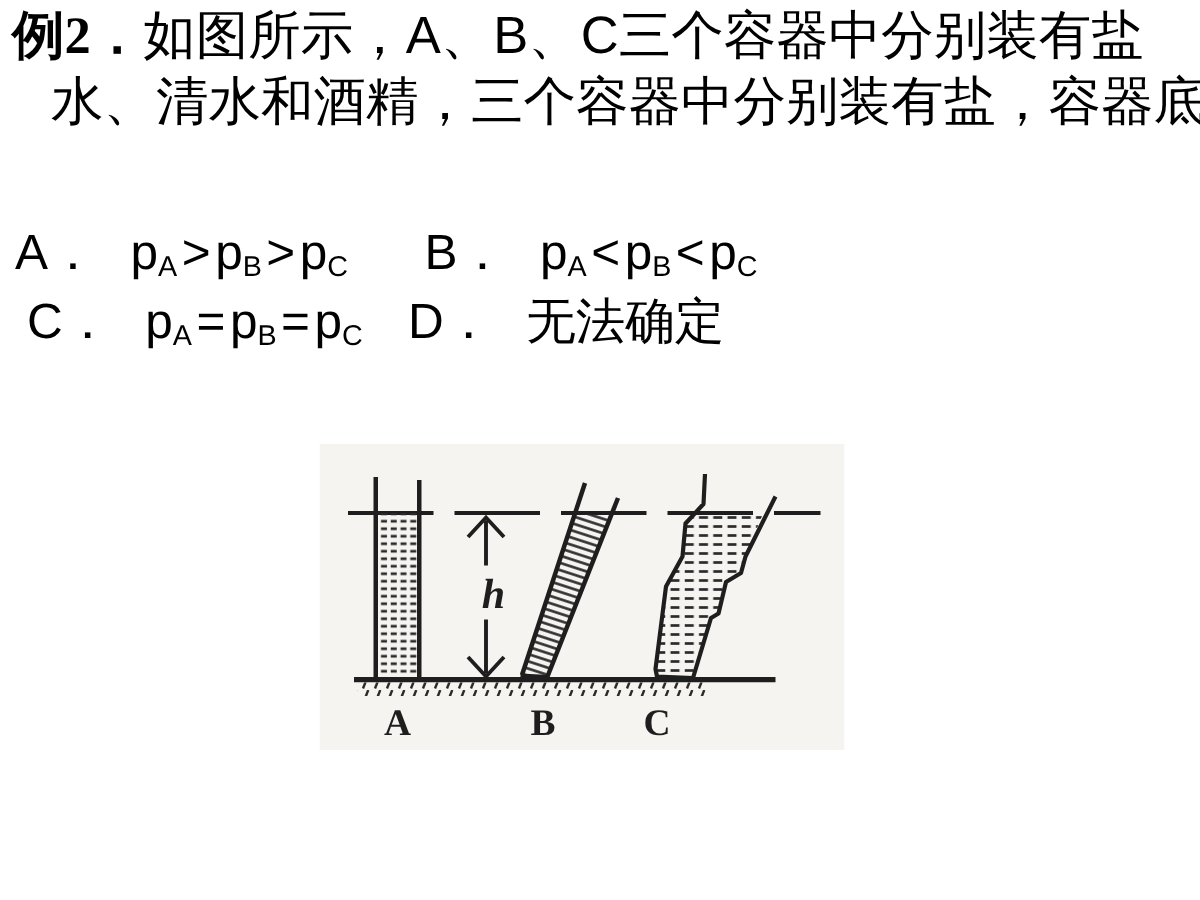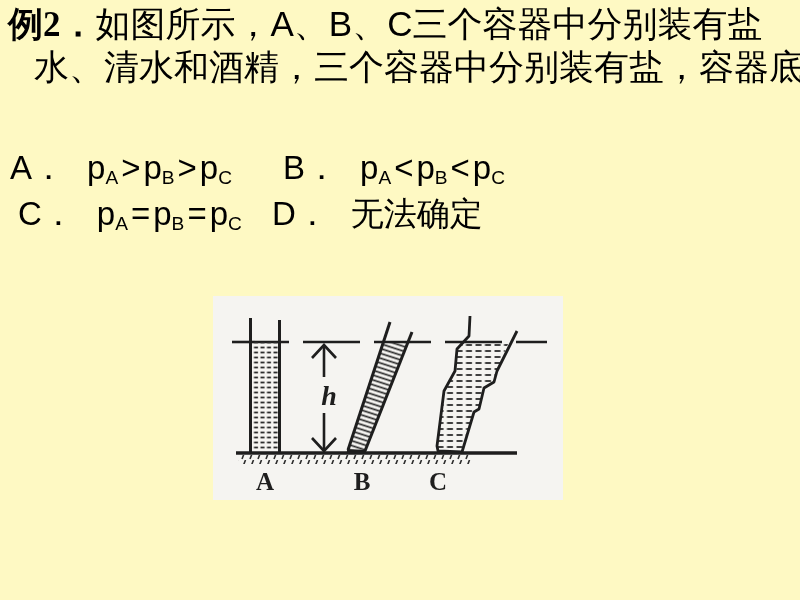--- a/index.html
+++ b/index.html
@@ -1,17 +1,17 @@
 <!DOCTYPE html>
 <html><head>
 <meta charset="utf-8">
 <style>
   html,body{margin:0;padding:0;background:#888;}
   .slide{
-    position:relative;width:800px;height:600px;background:#fef9c3;overflow:hidden;
+    position:relative;width:800px;height:600px;background:#ffffff;overflow:hidden;
     font-family:"Liberation Serif","DejaVu Serif",serif;color:#000;
   }
   .tline{position:absolute;white-space:nowrap;font-size:35px;line-height:1.15;}
   .bold{font-weight:bold;}
   .latin{font-family:"Liberation Sans","DejaVu Sans",sans-serif;}
   .sub{font-size:0.58em;position:relative;top:0.24em;font-family:"Liberation Sans","DejaVu Sans",sans-serif;}
   .opt{position:absolute;white-space:nowrap;font-size:33px;
        font-family:"Liberation Sans","DejaVu Sans",sans-serif;}
   .opt .label{margin-right:22px;}
   .op{margin:0 3px;}

